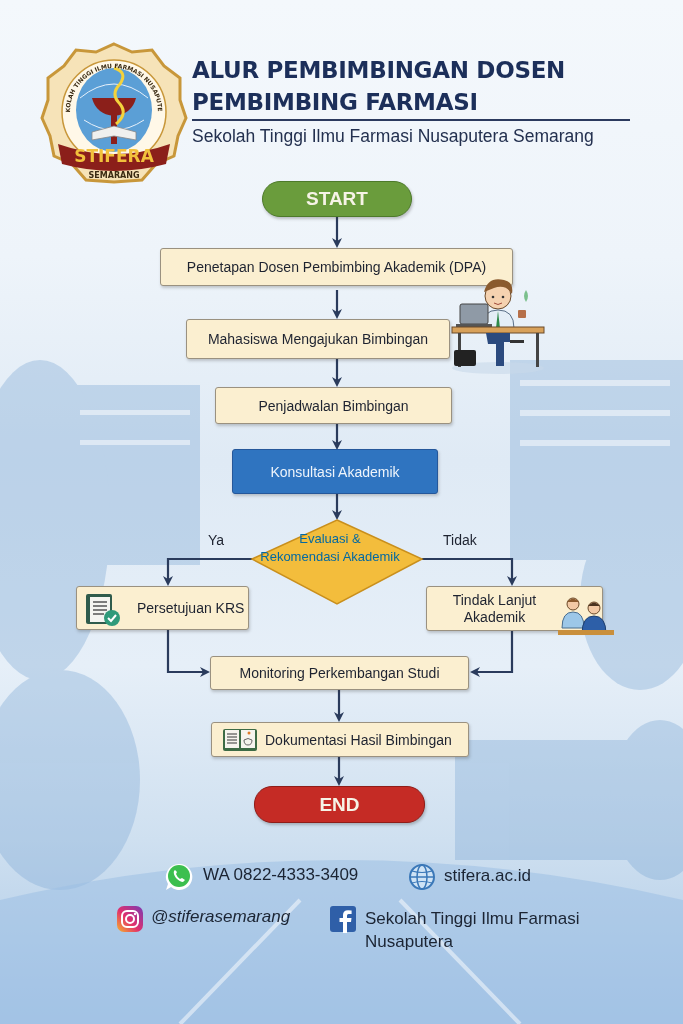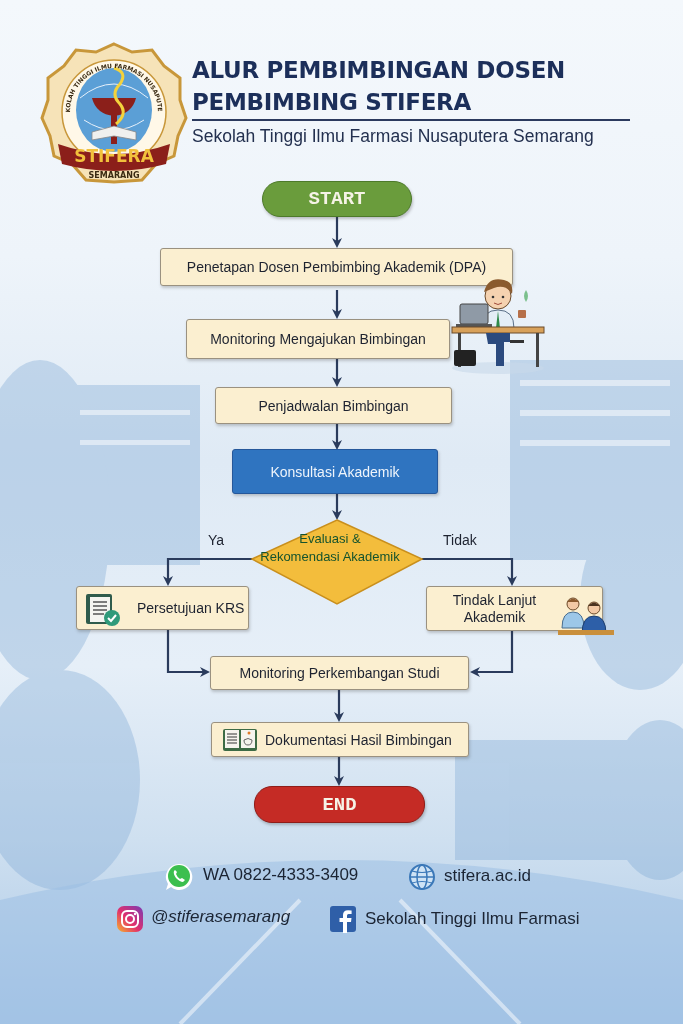--- a/index.html
+++ b/index.html
@@ -27,35 +27,35 @@
   .node {
     position: absolute; box-sizing: border-box;
     display: flex; align-items: center; justify-content: center; text-align: center;
     font-family: "Liberation Sans", sans-serif; color: #1e2330; font-size: 14px;
     background: #fbefd0; border: 1.5px solid #9a9180; border-radius: 3px;
     box-shadow: 1px 2px 3px rgba(60,60,60,0.25);
   }
   .pill {
     position: absolute; box-sizing: border-box;
     display: flex; align-items: center; justify-content: center;
-    font-family: Liberation Mono, monospace; font-weight: bold; font-size: 19px;
+    font-family: Liberation Sans, sans-serif; font-weight: bold; font-size: 19px;
     color: #f6f3e6; border-radius: 18px;
     box-shadow: 1px 2px 3px rgba(60,60,60,0.3);
   }
   .start { background: #6a9c3c; border: 1.5px solid #4d7a2a; }
   .end { background: #c52b25; border: 1.5px solid #8f1d19; }
   .blue-node {
     background: #2f74c0; border: 1.5px solid #25579a; color: #eef4fb;
   }
   .branch-label {
     position: absolute; font-family: "Liberation Sans", sans-serif; font-size: 14px; color: #1e2330;
   }
   .diamond-text {
     position: absolute; left: 250px; top: 530px; width: 160px; text-align: center;
-    font-family: "Liberation Sans", sans-serif; font-size: 13px; line-height: 18px; color: #14532d;
+    font-family: "Liberation Sans", sans-serif; font-size: 13px; line-height: 18px; color: #0369a1;
   }
 
   
   .contact-text {
     position: absolute; font-family: "Liberation Sans", sans-serif; font-size: 17px; color: #1b2433;
   }
   .contact-icon { position: absolute; }
 </style>
 </head>
 <body>
@@ -104,21 +104,21 @@
         <path id="ringpath" d="M30 72 A44 44 0 0 1 118 72"></path>
       </defs>
     <text font-family="DejaVu Sans, sans-serif" font-size="6" fill="#3a2a12" font-weight="bold">
       <textPath href="#ringpath" startOffset="50%" text-anchor="middle">SEKOLAH TINGGI ILMU FARMASI NUSAPUTERA</textPath>
     </text>
   </svg>
 </div>
 
 <div class="title">
   <div>ALUR PEMBIMBINGAN DOSEN</div>
-  <div>PEMBIMBING STIFERA</div>
+  <div>PEMBIMBING FARMASI</div>
 </div>
 <div class="title-rule"></div>
 <div class="subtitle">Sekolah Tinggi Ilmu Farmasi Nusaputera Semarang</div>
 
 <svg class="bg-layer" width="683" height="1024" viewBox="0 0 683 1024">
   <defs>
     <marker id="ah" markerWidth="10" markerHeight="10" refX="6" refY="5" orient="auto" markerUnits="userSpaceOnUse">
       <path d="M0 0 L10 5 L0 10 L3 5 Z" fill="#2a3b5c"></path>
     </marker>
   </defs>
@@ -136,21 +136,21 @@
     <line x1="339" y1="757" x2="339" y2="782" marker-end="url(#ah)"></line>
   </g>
 
   <polygon points="337,520 422,559 337,604 252,559" fill="#f3bd3c" stroke="#c98f1c" stroke-width="1.5"></polygon>
 </svg>
 
 <div class="pill start" style="left:262px;top:181px;width:150px;height:36px;">START</div>
 
 <div class="node" style="left:160px;top:248px;width:353px;height:38px;">Penetapan Dosen Pembimbing Akademik (DPA)</div>
 
-<div class="node" style="left:186px;top:319px;width:264px;height:40px;">Monitoring Mengajukan Bimbingan</div>
+<div class="node" style="left:186px;top:319px;width:264px;height:40px;">Mahasiswa Mengajukan Bimbingan</div>
 
 <div class="node" style="left:215px;top:387px;width:237px;height:37px;">Penjadwalan Bimbingan</div>
 
 <div class="node blue-node" style="left:232px;top:449px;width:206px;height:45px;">Konsultasi Akademik</div>
 
 <div class="diamond-text">
   <div>Evaluasi &amp;</div>
   <div>Rekomendasi Akademik</div>
 </div>
 <div class="branch-label" style="left:208px;top:532px;">Ya</div>
@@ -257,13 +257,14 @@
   <circle cx="19" cy="9" r="1.2" fill="#fff"></circle>
 </svg>
 <div class="contact-text" style="left:151px;top:907px;font-style:italic;">@stiferasemarang</div>
 
 <svg class="contact-icon" style="left:329px;top:905px;" width="28" height="28" viewBox="0 0 28 28">
   <rect x="1" y="1" width="26" height="26" rx="3" fill="#2f5fa8"></rect>
   <path d="M18 28 L18 17 L22 17 L22.5 13 L18 13 L18 10.5 Q18 9 19.5 9 L22.6 9 L22.6 5.5 Q21 5.2 19 5.2 Q14 5.2 14 10 L14 13 L10.5 13 L10.5 17 L14 17 L14 28 Z" fill="#fff"></path>
 </svg>
 <div class="contact-text" style="left:365px;top:907px;line-height:23px;">
   <div>Sekolah Tinggi Ilmu Farmasi</div>
+  <div>Nusaputera</div>
 </div>
 
 </body></html>

